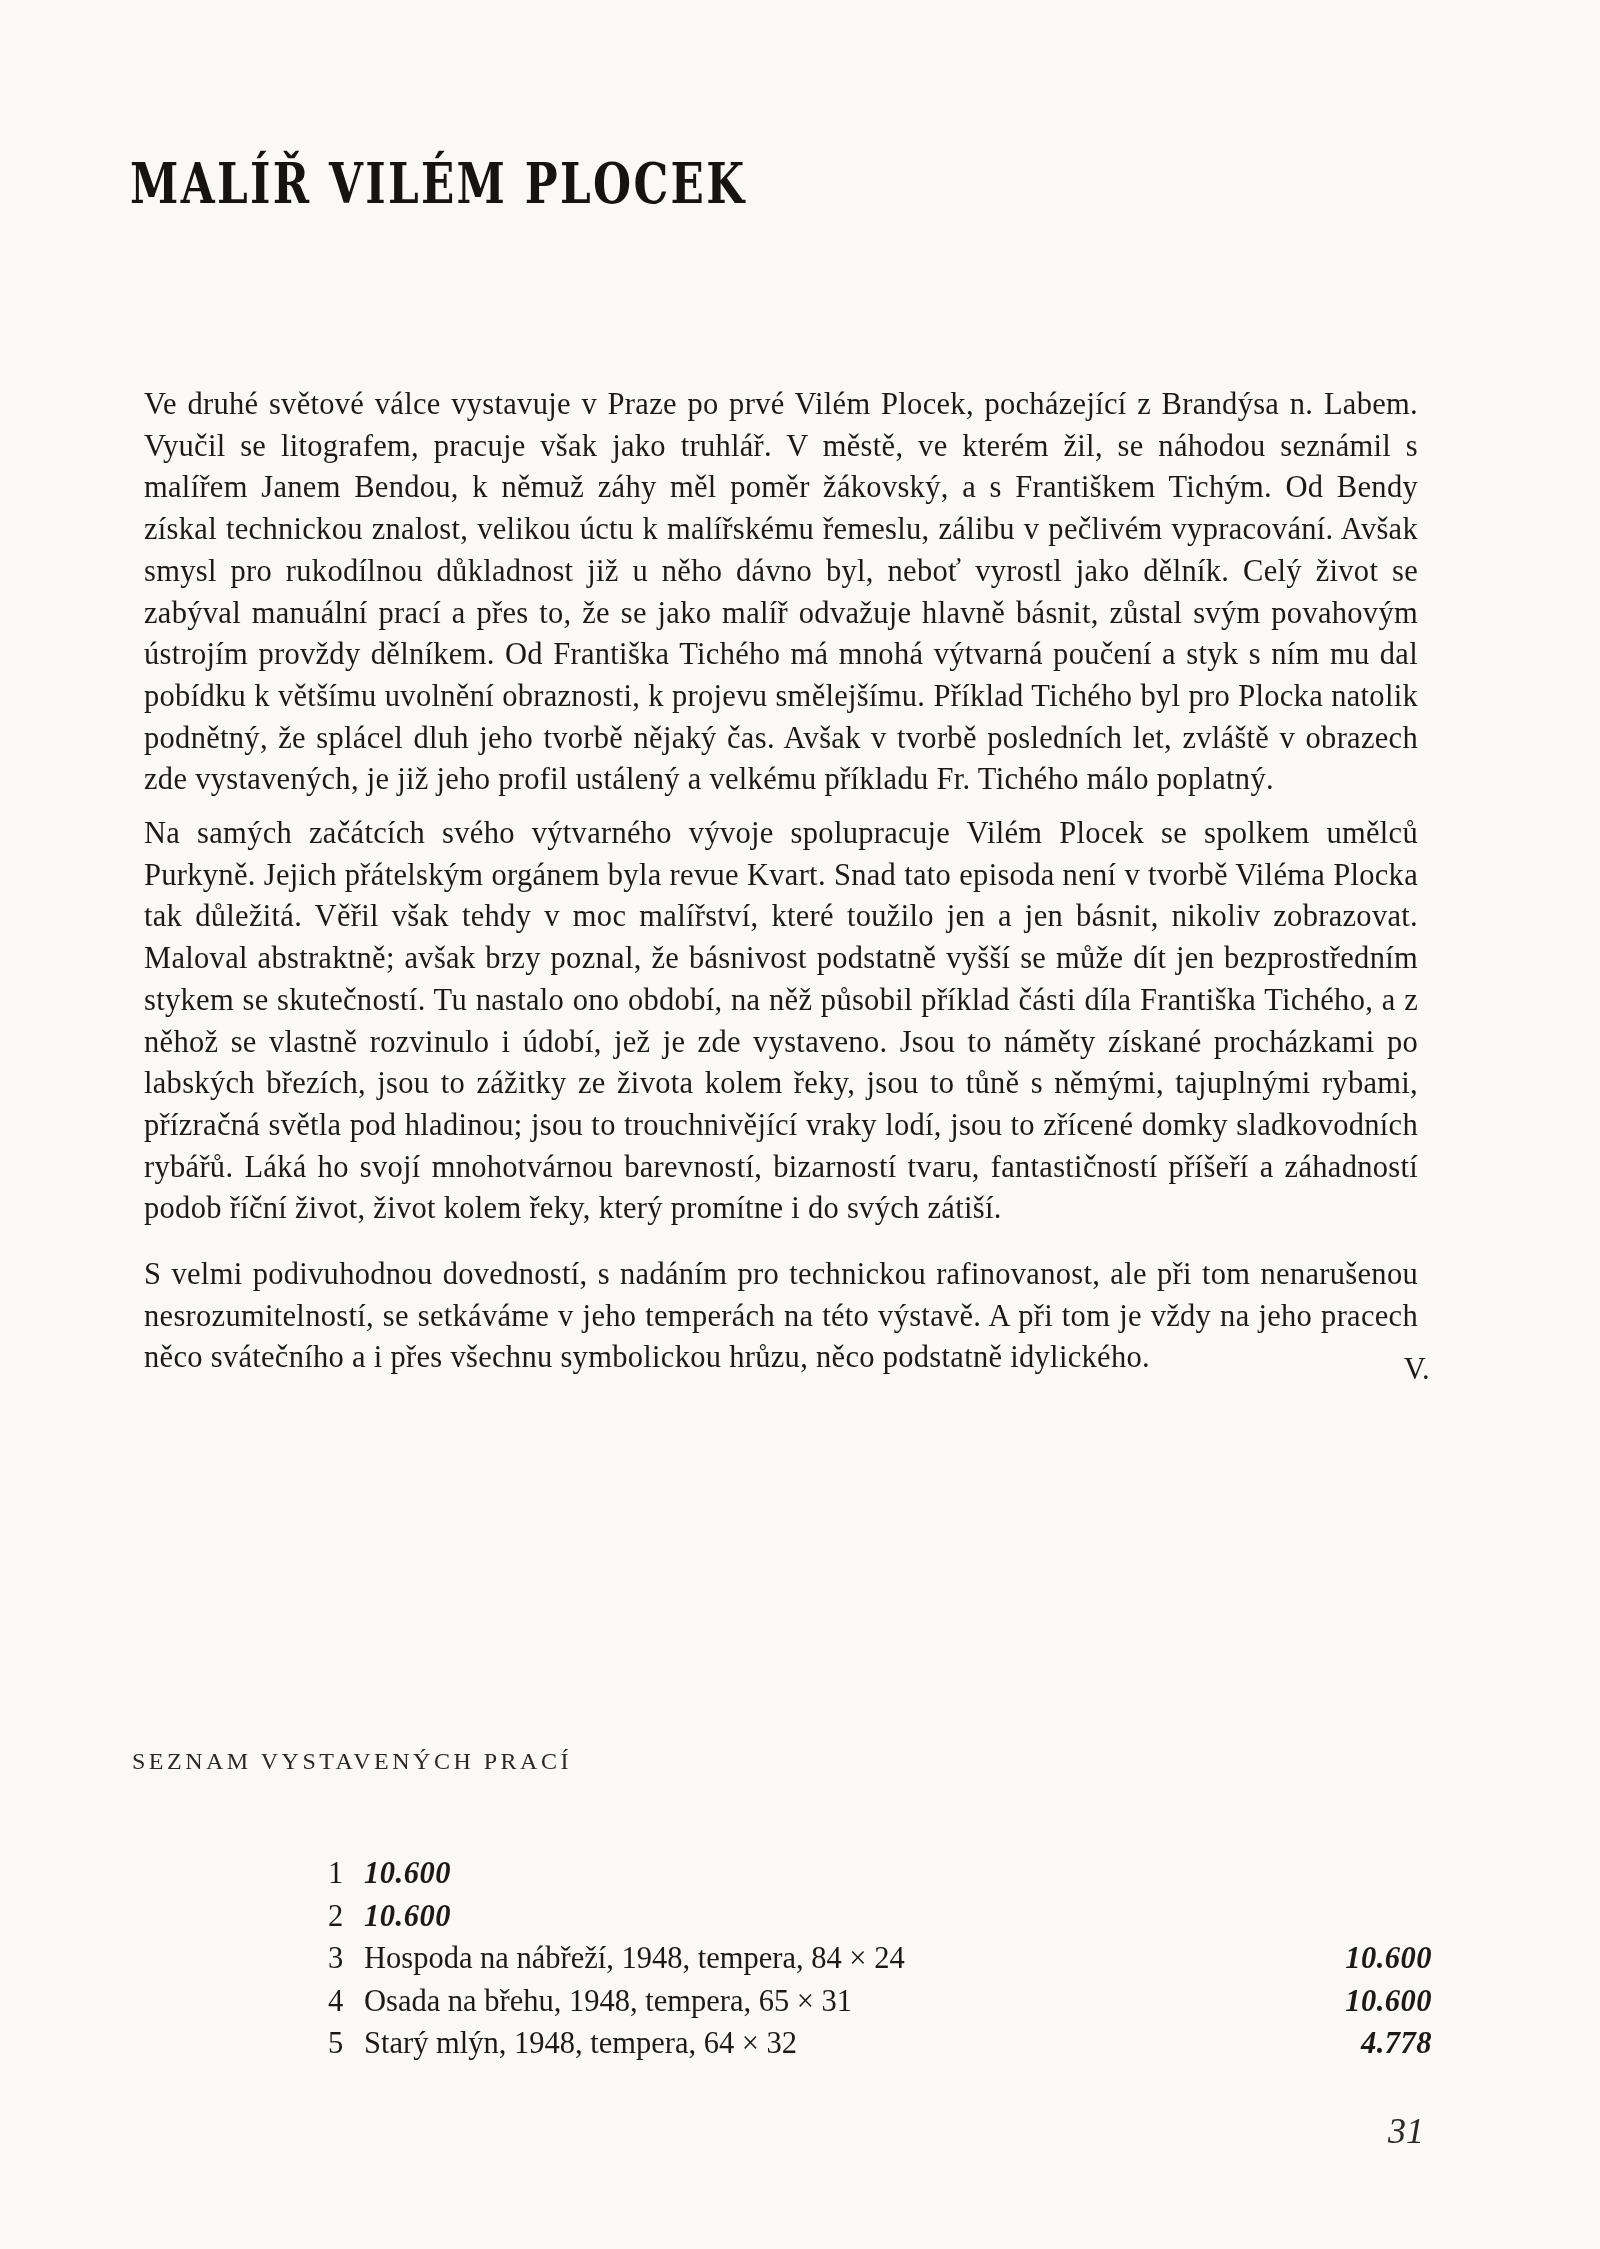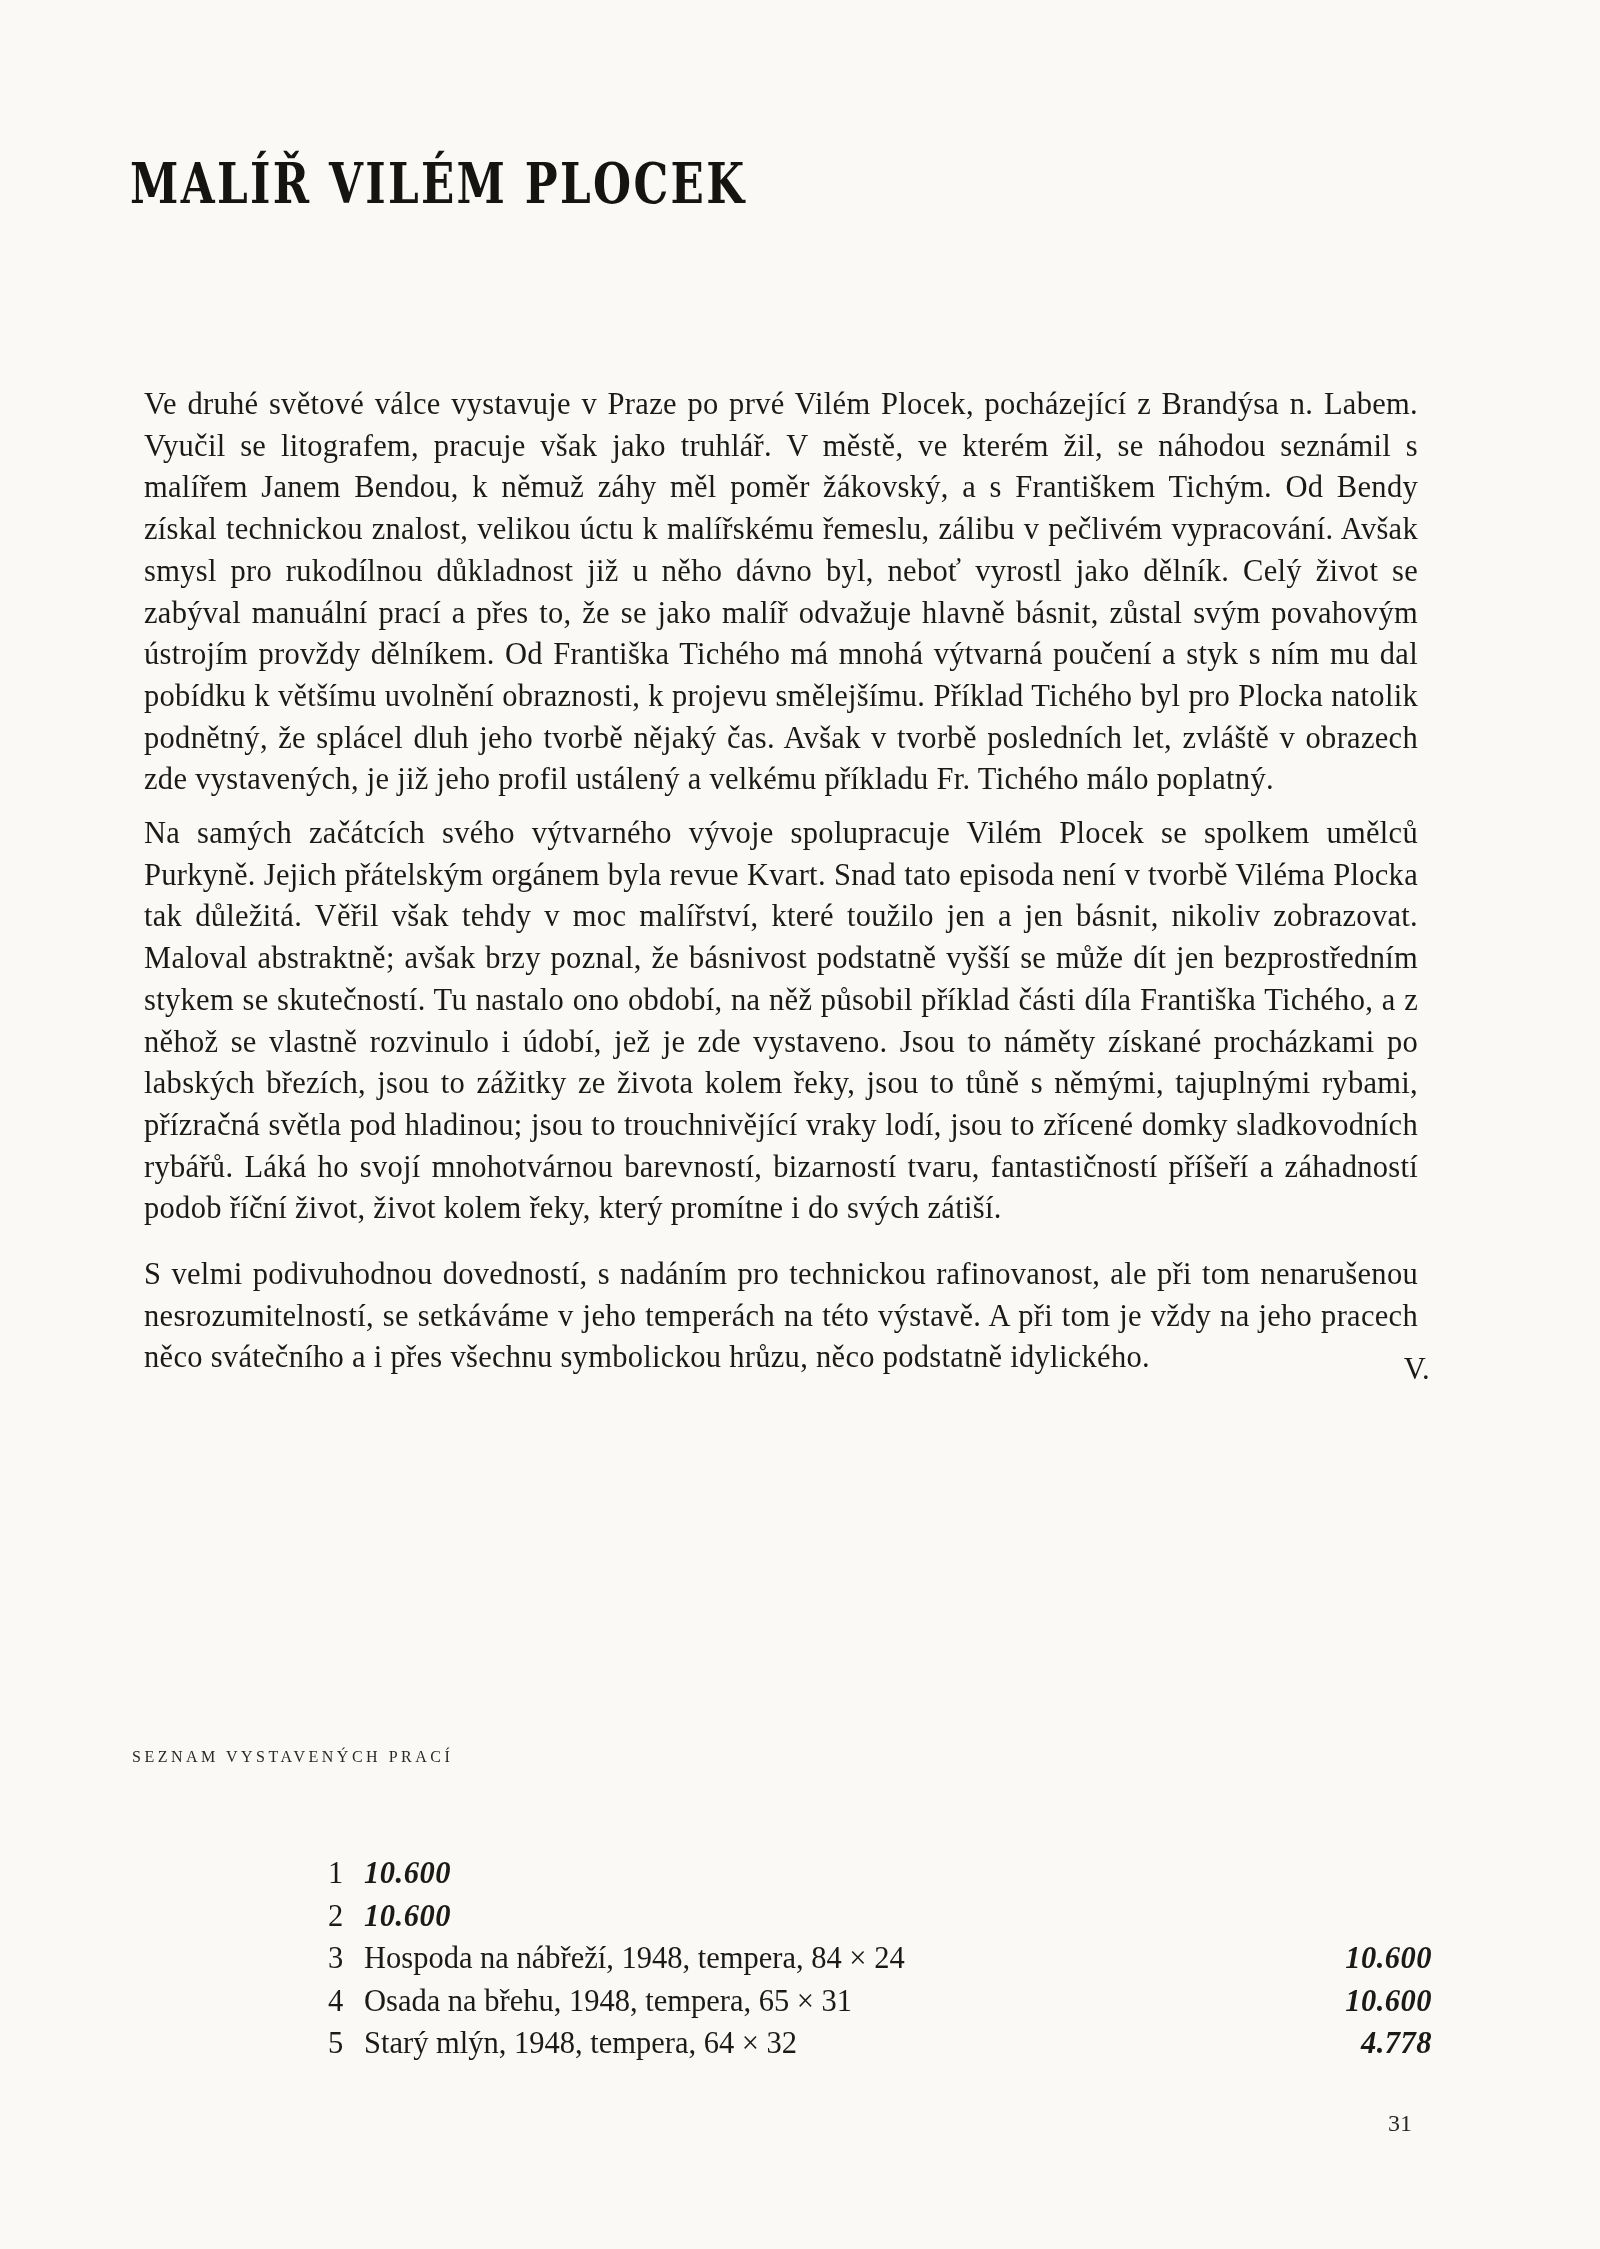--- a/index.html
+++ b/index.html
@@ -45,21 +45,21 @@
     .signature-line {
       display: flex;
       justify-content: center;
     }
     .section-heading {
       position: absolute;
       left: 132px;
       top: 1748px;
       margin: 0;
       font-weight: normal;
-      font-size: 16px;
+      font-size: 24px;
       letter-spacing: 3.5px;
       color: #2a2825;
       text-align: right;
     }
     .works-list {
       position: absolute;
       left: 328px;
       top: 1852px;
       width: 1104px;
       font-size: 30.5px;
@@ -80,21 +80,22 @@
       flex: none;
       text-align: right;
       font-weight: bold;
       letter-spacing: 0.5px;
       font-style: italic;
     }
     .page-number {
       position: absolute;
       left: 1388px;
       top: 2110px;
-      font-size: 24px;
+      font-style: italic;
+      font-size: 36px;
       color: #2a2825;
     }
   </style>
 </head>
 <body>
 
 <h1 class="page-title">MALÍŘ VILÉM PLOCEK</h1>
 
 <div class="body-text">
   <p>Ve druhé světové válce vystavuje v Praze po prvé Vilém Plocek, pocházející z Brandýsa n. Labem. Vyučil se litografem, pracuje však jako truhlář. V městě, ve kterém žil, se náhodou seznámil s malířem Janem Bendou, k němuž záhy měl poměr žákovský, a s Františkem Tichým. Od Bendy získal technickou znalost, velikou úctu k malířskému řemeslu, zálibu v pečlivém vypracování. Avšak smysl pro rukodílnou důkladnost již u něho dávno byl, neboť vyrostl jako dělník. Celý život se zabýval manuální prací a přes to, že se jako malíř odvažuje hlavně básnit, zůstal svým povahovým ústrojím provždy dělníkem. Od Františka Tichého má mnohá výtvarná poučení a styk s ním mu dal pobídku k většímu uvolnění obraznosti, k projevu smělejšímu. Příklad Tichého byl pro Plocka natolik podnětný, že splácel dluh jeho tvorbě nějaký čas. Avšak v tvorbě posledních let, zvláště v obrazech zde vystavených, je již jeho profil ustálený a velkému příkladu Fr. Tichého málo poplatný.</p>

